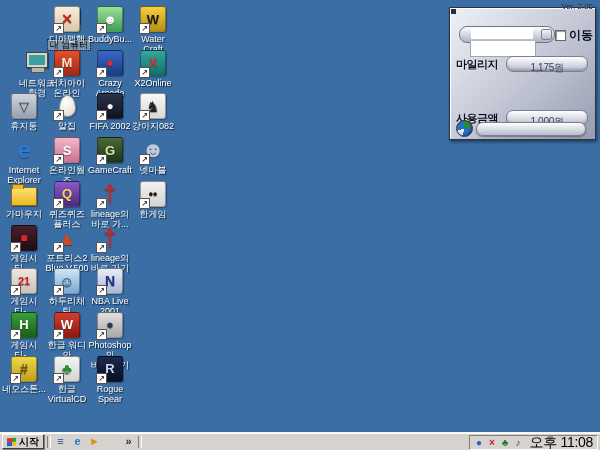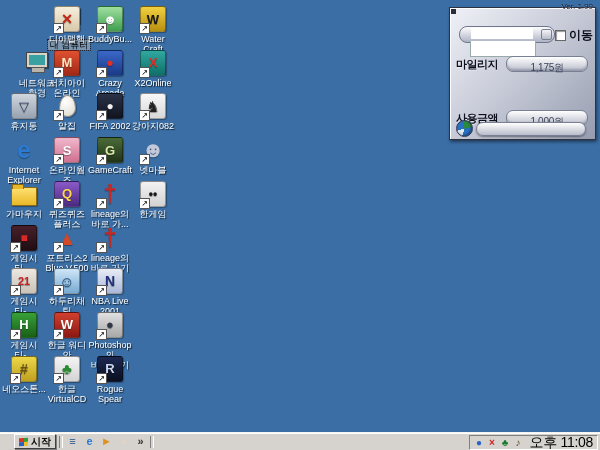--- a/index.html
+++ b/index.html
@@ -55,21 +55,21 @@
     box-shadow:inset 0 -2px 2px rgba(40,45,70,.25);text-align:center;}
   .pill span{font-size:10px;line-height:14px;color:#3a4258;letter-spacing:-.3px;}
   .pbottom{position:absolute;left:0;top:112px;width:100%;height:18px;}
   .globe{position:absolute;left:6px;top:0;width:15px;height:15px;border-radius:50%;
     border:1px solid #335;background:conic-gradient(#2a8a40 0 22%,#2a70c0 0 55%,#dce8f4 0 70%,#2a70c0 0);
     box-shadow:inset -1px -1px 2px rgba(0,0,0,.4);}
   .pill.long{left:26px;top:2px;width:108px;height:12px;box-shadow:0 1px 2px rgba(0,0,0,.4);}
   
   #taskbar{position:absolute;left:0;bottom:0;width:600px;height:17px;background:#d6d3ce;
     border-top:1px solid #f5f4f0;box-shadow:inset 0 1px 0 #fff;display:flex;align-items:center;}
-  .startbtn{margin-left:14px;height:13px;padding:0 4px;display:flex;align-items:center;gap:3px;
+  .startbtn{margin-left:2px;height:13px;padding:0 4px;display:flex;align-items:center;gap:3px;
     background:#d6d3ce;border:1px solid;border-color:#fff #404040 #404040 #fff;box-shadow:1px 1px 0 #808080;}
   .flag{width:9px;height:8px;display:grid;grid-template-columns:1fr 1fr;grid-template-rows:1fr 1fr;
     transform:skewY(-4deg);}
   .flag i{display:block;}
   .startbtn b{font-size:10px;color:#000;}
   .tsep{width:2px;height:12px;margin:0 3px;border-left:1px solid #808080;border-right:1px solid #fff;}
   .ql{display:flex;align-items:center;gap:4px;}
   .qli{width:13px;height:13px;display:flex;align-items:center;justify-content:center;
     font-size:11px;font-weight:bold;line-height:1;}
   .tray{position:absolute;right:2px;top:2px;height:13px;display:flex;align-items:center;gap:3px;
@@ -373,21 +373,21 @@
             <span class="glyph" style="color: rgb(204, 214, 238); font-size: 13px; text-shadow: rgba(0, 0, 0, 0.35) 0px 1px 1px;">R</span>
           </div>
           <span class="sc">↗</span>
         </div>
         <div class="lbl">Rogue
 Spear</div>
       </div>
     </div>
 
   <div id="panel">
-    <span class="ver">Ver. 1.99</span>
+    <span class="ver">Ver. 2.86</span>
     <div class="corner"></div>
     <div class="combo">
       <div class="cin"></div>
       <div class="cbtn"></div>
     </div>
     <label class="chk">
       <span class="box"></span>
       <span>이동</span>
     </label>
     <div class="dropdown"></div>

